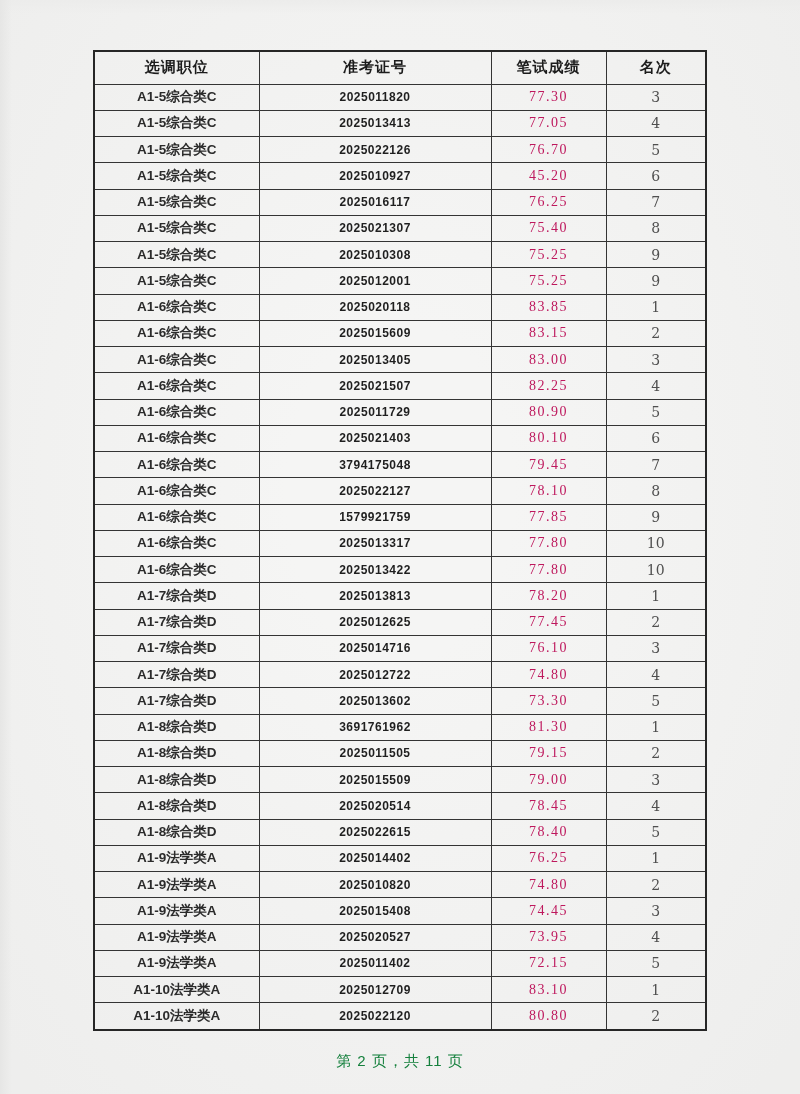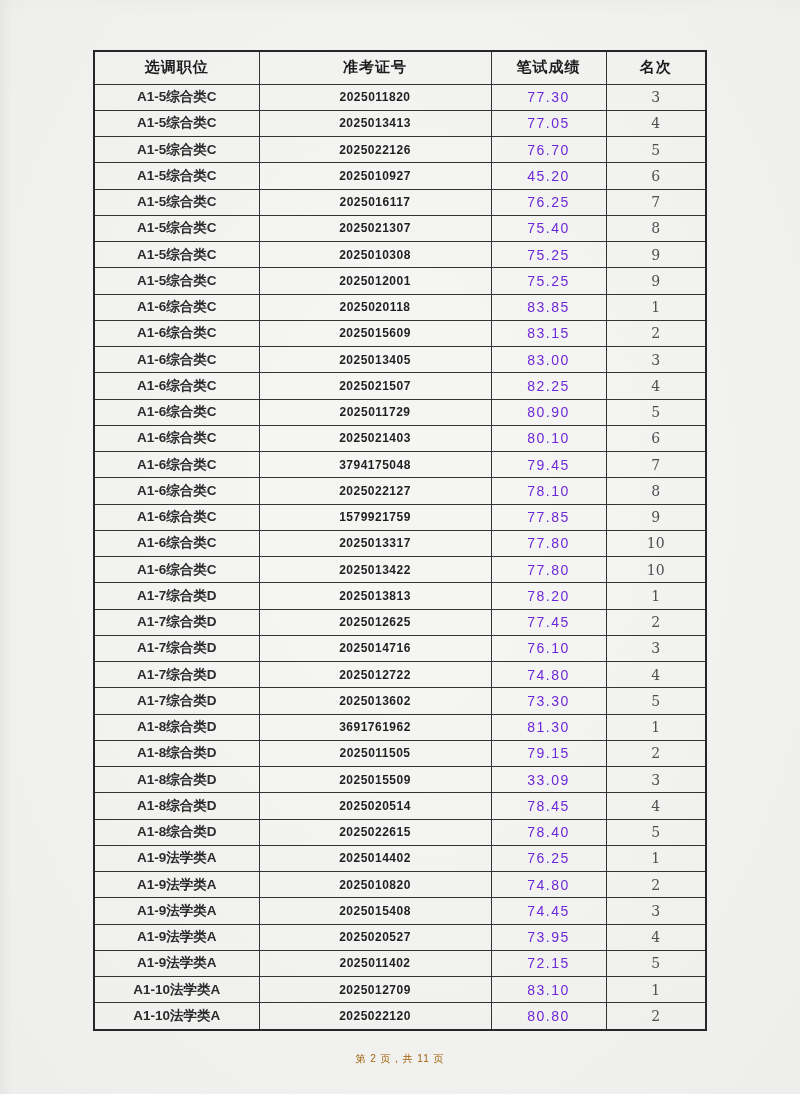--- a/index.html
+++ b/index.html
@@ -66,38 +66,38 @@
     color: #2b2b2b;
     margin-left: 23px;
   }
   td.num {
     font-size: 12px;
     font-weight: bold;
     color: #1f1f1f;
     letter-spacing: 0.5px;
   }
   td.score {
-    font-family: Liberation Sans, sans-serif;
+    font-family: Liberation Serif, serif;
     font-size: 14px;
-    color: #6d28d9;
+    color: #be185d;
     letter-spacing: 1.5px;
   }
   td.rank {
     font-family: "DejaVu Serif", "Liberation Serif", serif;
     font-size: 14px;
     color: #4f4f4f;
   }
   .footer {
     position: absolute;
     left: 0;
     right: 0;
     top: 1052px;
     text-align: center;
-    font-size: 10px;
-    color: #a16207;
+    font-size: 15px;
+    color: #15803d;
     letter-spacing: 1px;
   }
 </style>
 </head>
 <body>
 
 <div class="scan-bg"></div>
 
 <table class="results">
   <colgroup>
@@ -293,21 +293,21 @@
   <tr>
     <td class="pos">A1-8综合类D</td>
     <td class="num">2025011505</td>
     <td class="score">79.15</td>
     <td class="rank">2</td>
   </tr>
 
   <tr>
     <td class="pos">A1-8综合类D</td>
     <td class="num">2025015509</td>
-    <td class="score">33.09</td>
+    <td class="score">79.00</td>
     <td class="rank">3</td>
   </tr>
 
   <tr>
     <td class="pos">A1-8综合类D</td>
     <td class="num">2025020514</td>
     <td class="score">78.45</td>
     <td class="rank">4</td>
   </tr>
 

